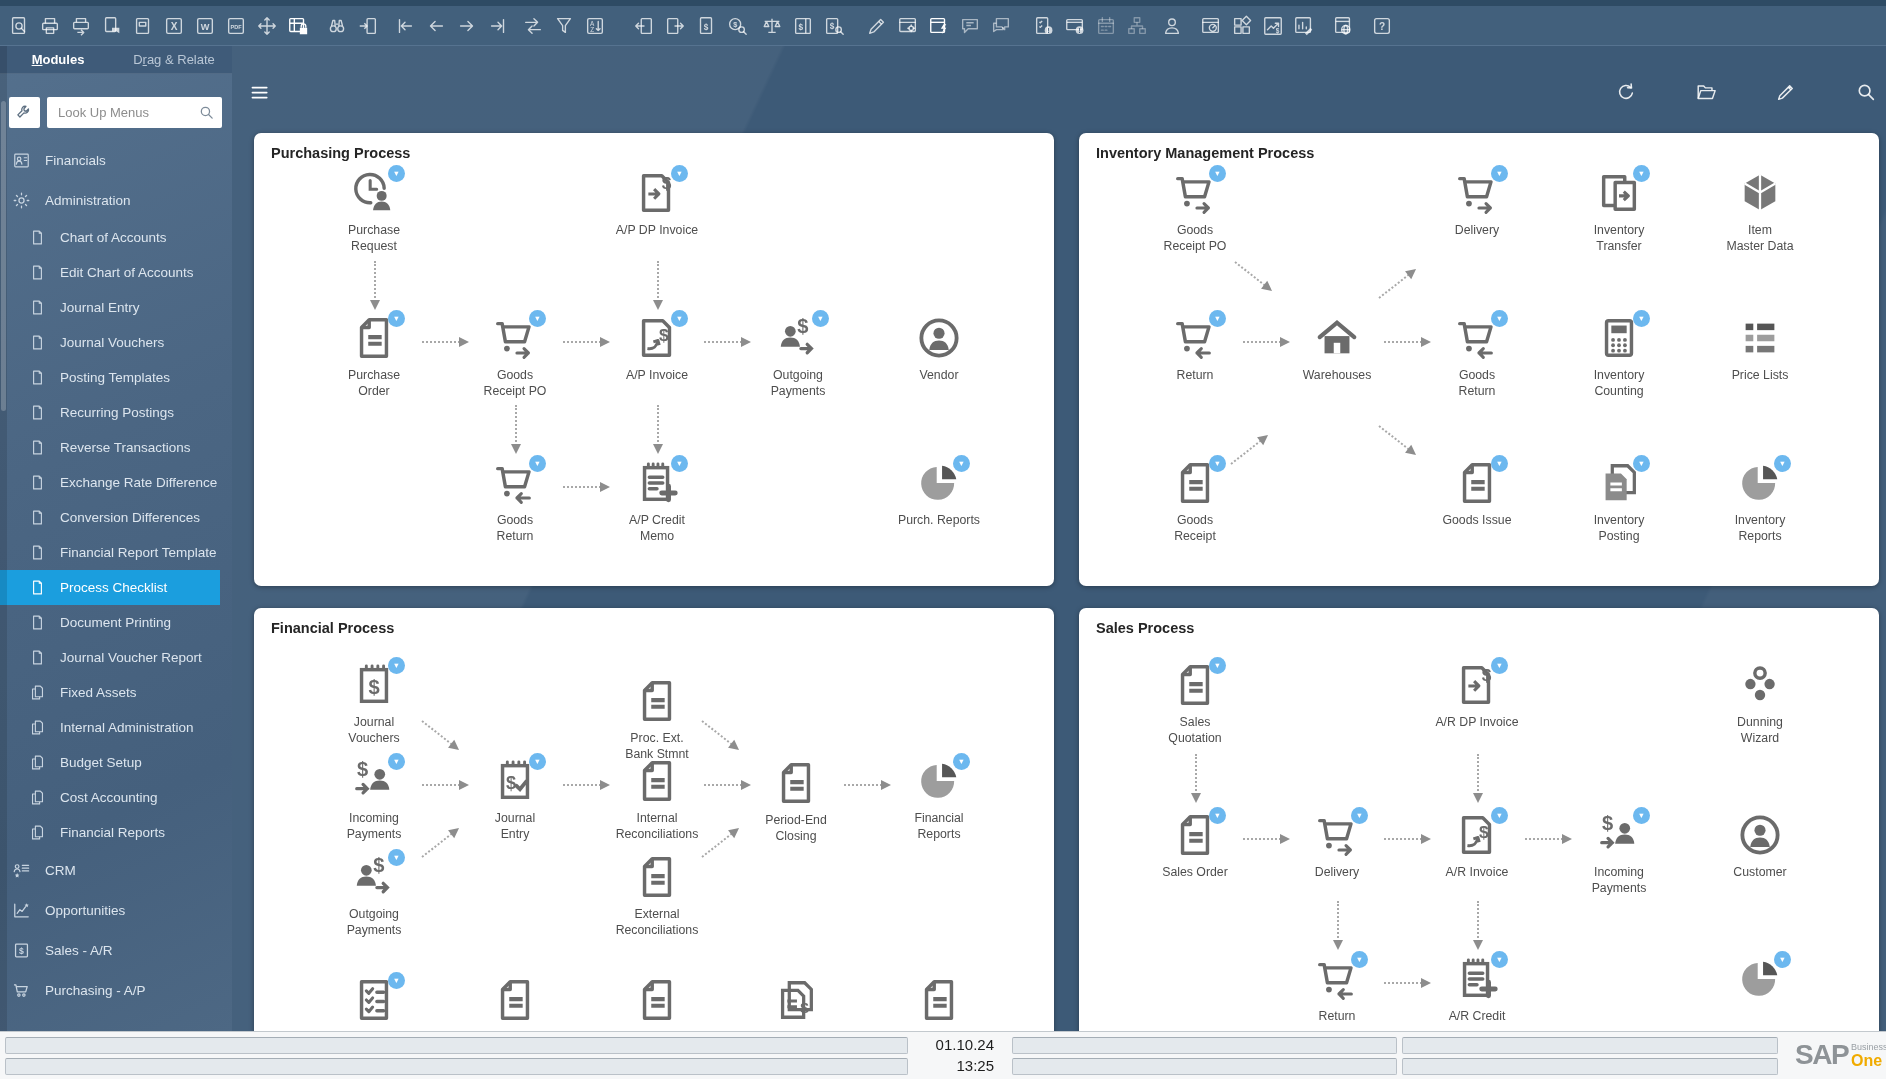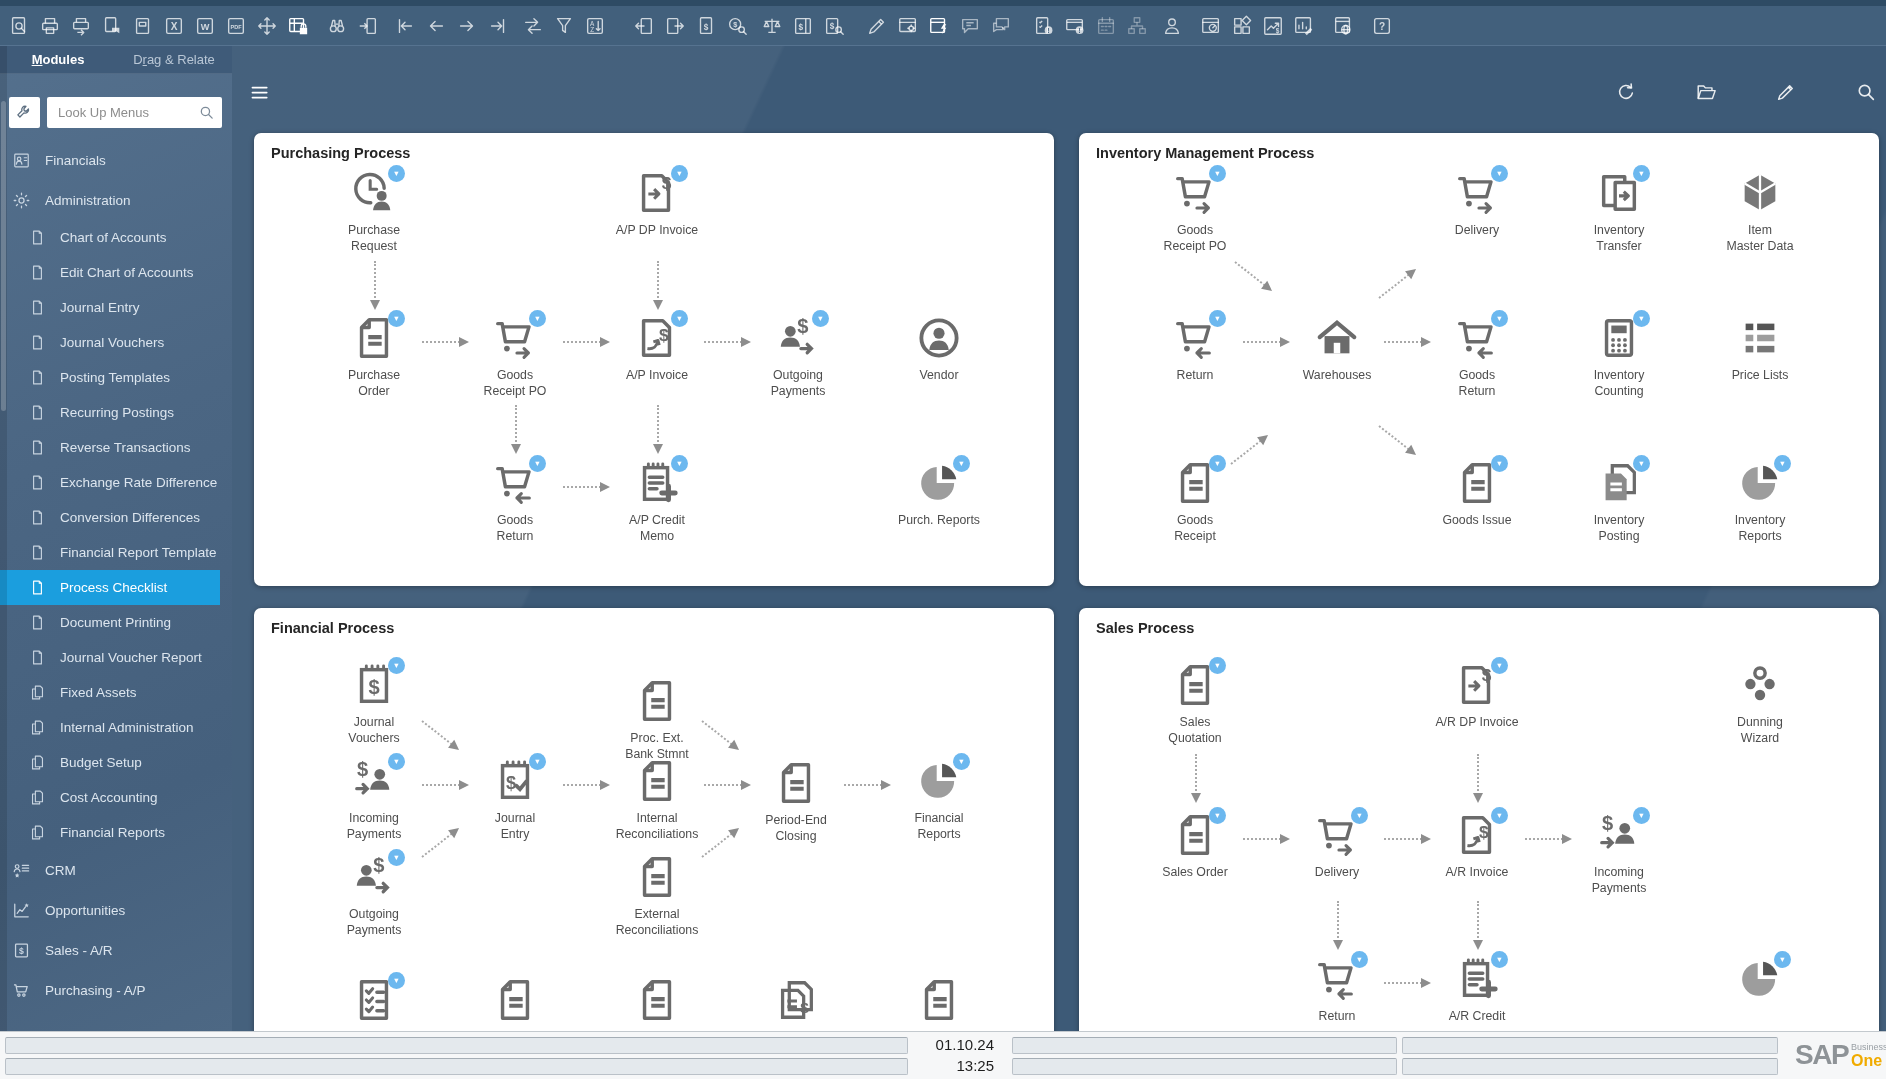--- a/index.html
+++ b/index.html
@@ -1576,20 +1576,29 @@
         </div>
           <div class="node" style="left: 540px; top: 231px;">
           <div class="iconwrap"><svg class="nicon">
                 <use href="#n-person-dollar-in" xlink:href="#n-person-dollar-in"></use>
               </svg><span class="badge">▾</span></div>
           <div class="nlabel">
               <div>Incoming</div>
               <div>Payments</div>
             </div>
         </div>
+          <div class="node no-badge" style="left: 681px; top: 231px;">
+          <div class="iconwrap"><svg class="nicon">
+                <use href="#n-person-circle" xlink:href="#n-person-circle"></use>
+              </svg></div>
+          <div class="nlabel">
+              <div>Customer</div>
+              <div></div>
+            </div>
+        </div>
           <div class="node" style="left: 258px; top: 375px;">
           <div class="iconwrap"><svg class="nicon">
                 <use href="#n-cart-l" xlink:href="#n-cart-l"></use>
               </svg><span class="badge">▾</span></div>
           <div class="nlabel">
               <div>Return</div>
               <div></div>
             </div>
         </div>
           <div class="node" style="left: 398px; top: 375px;">

